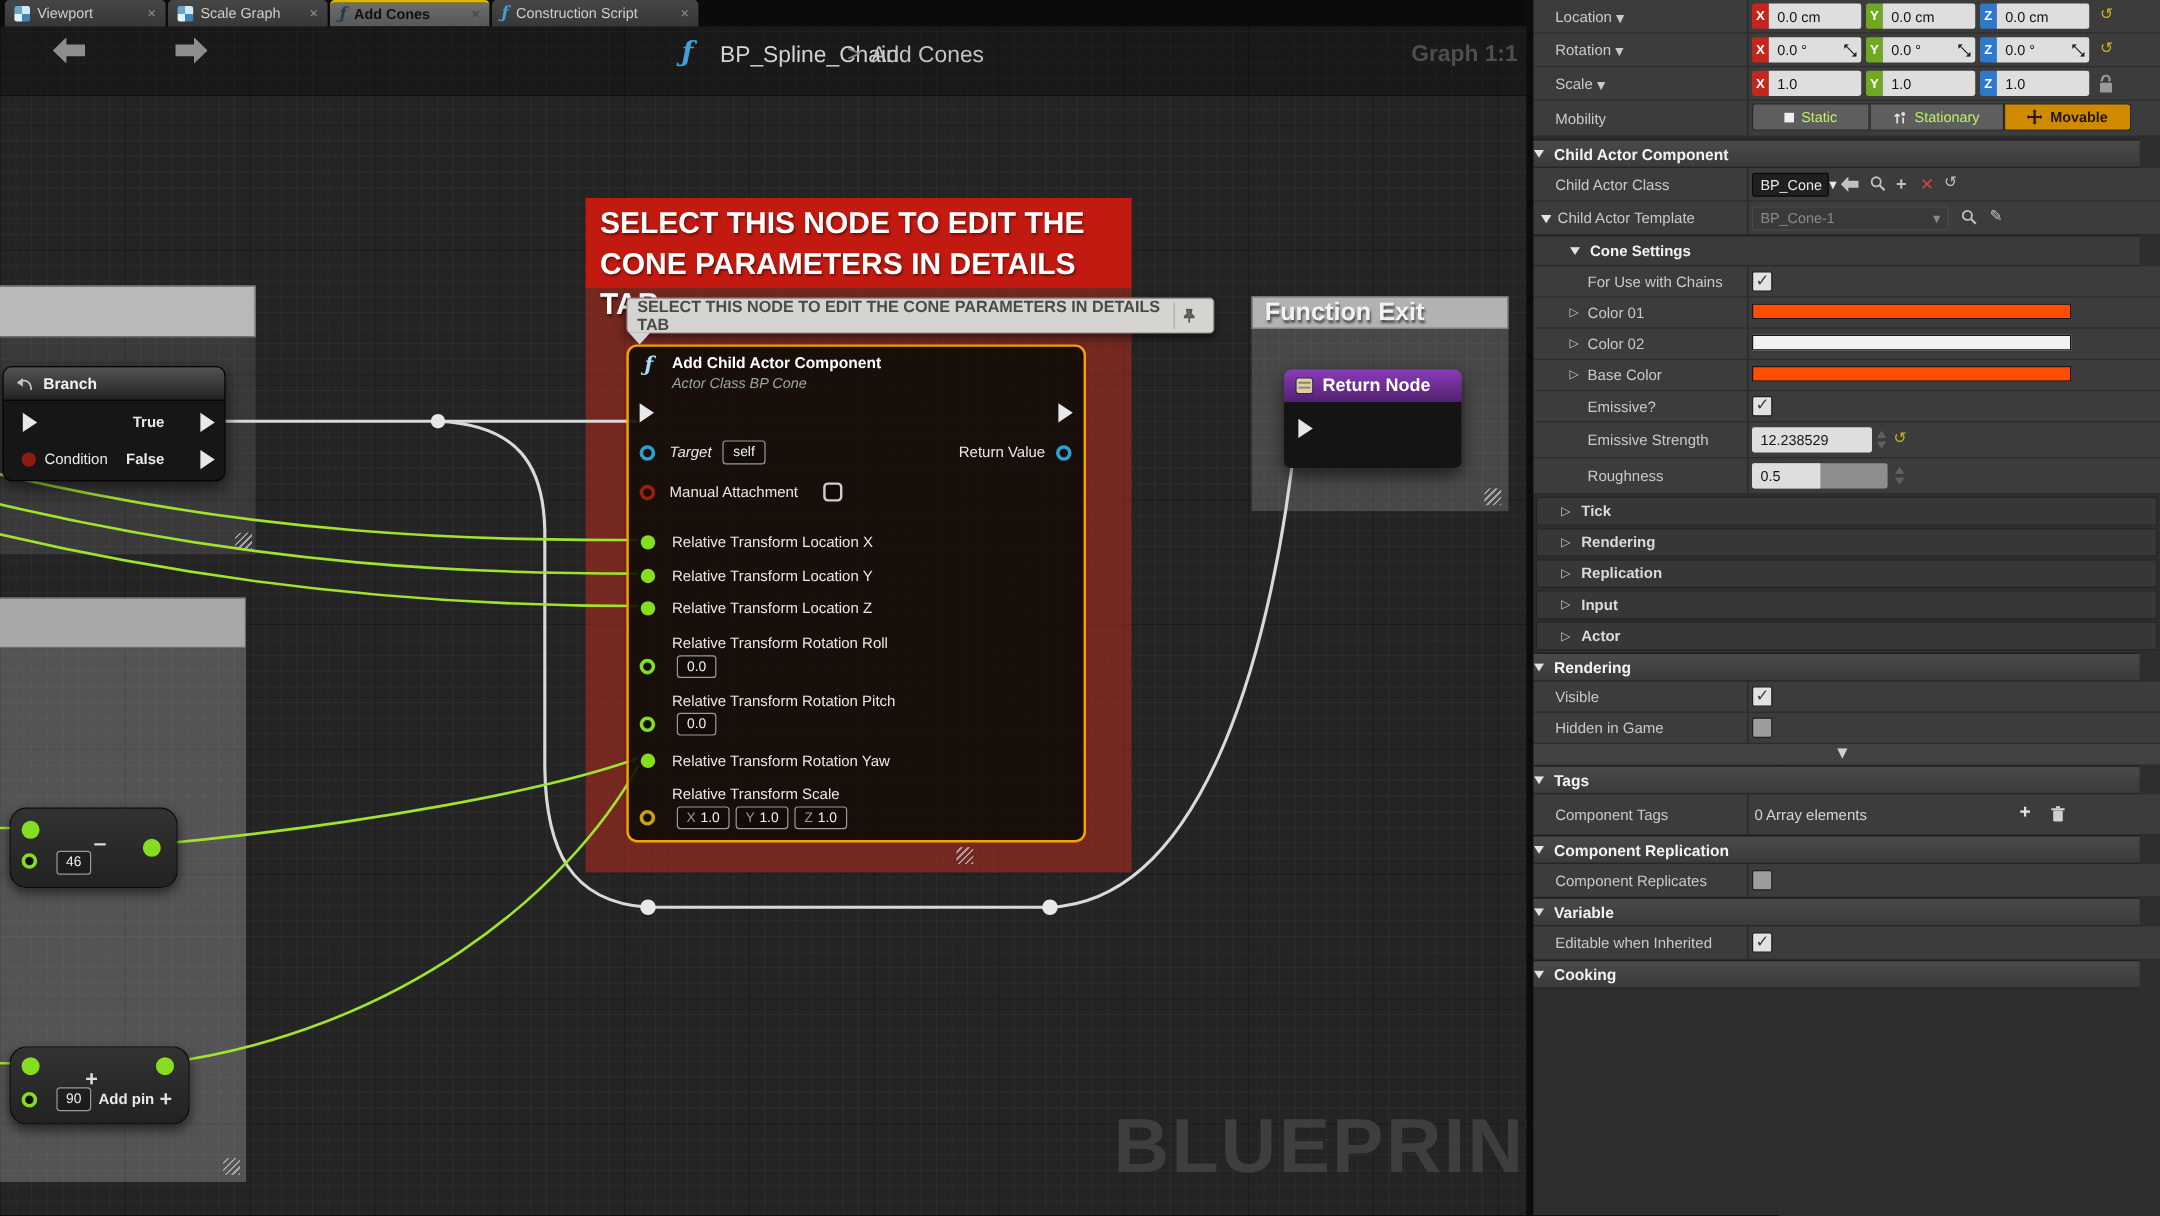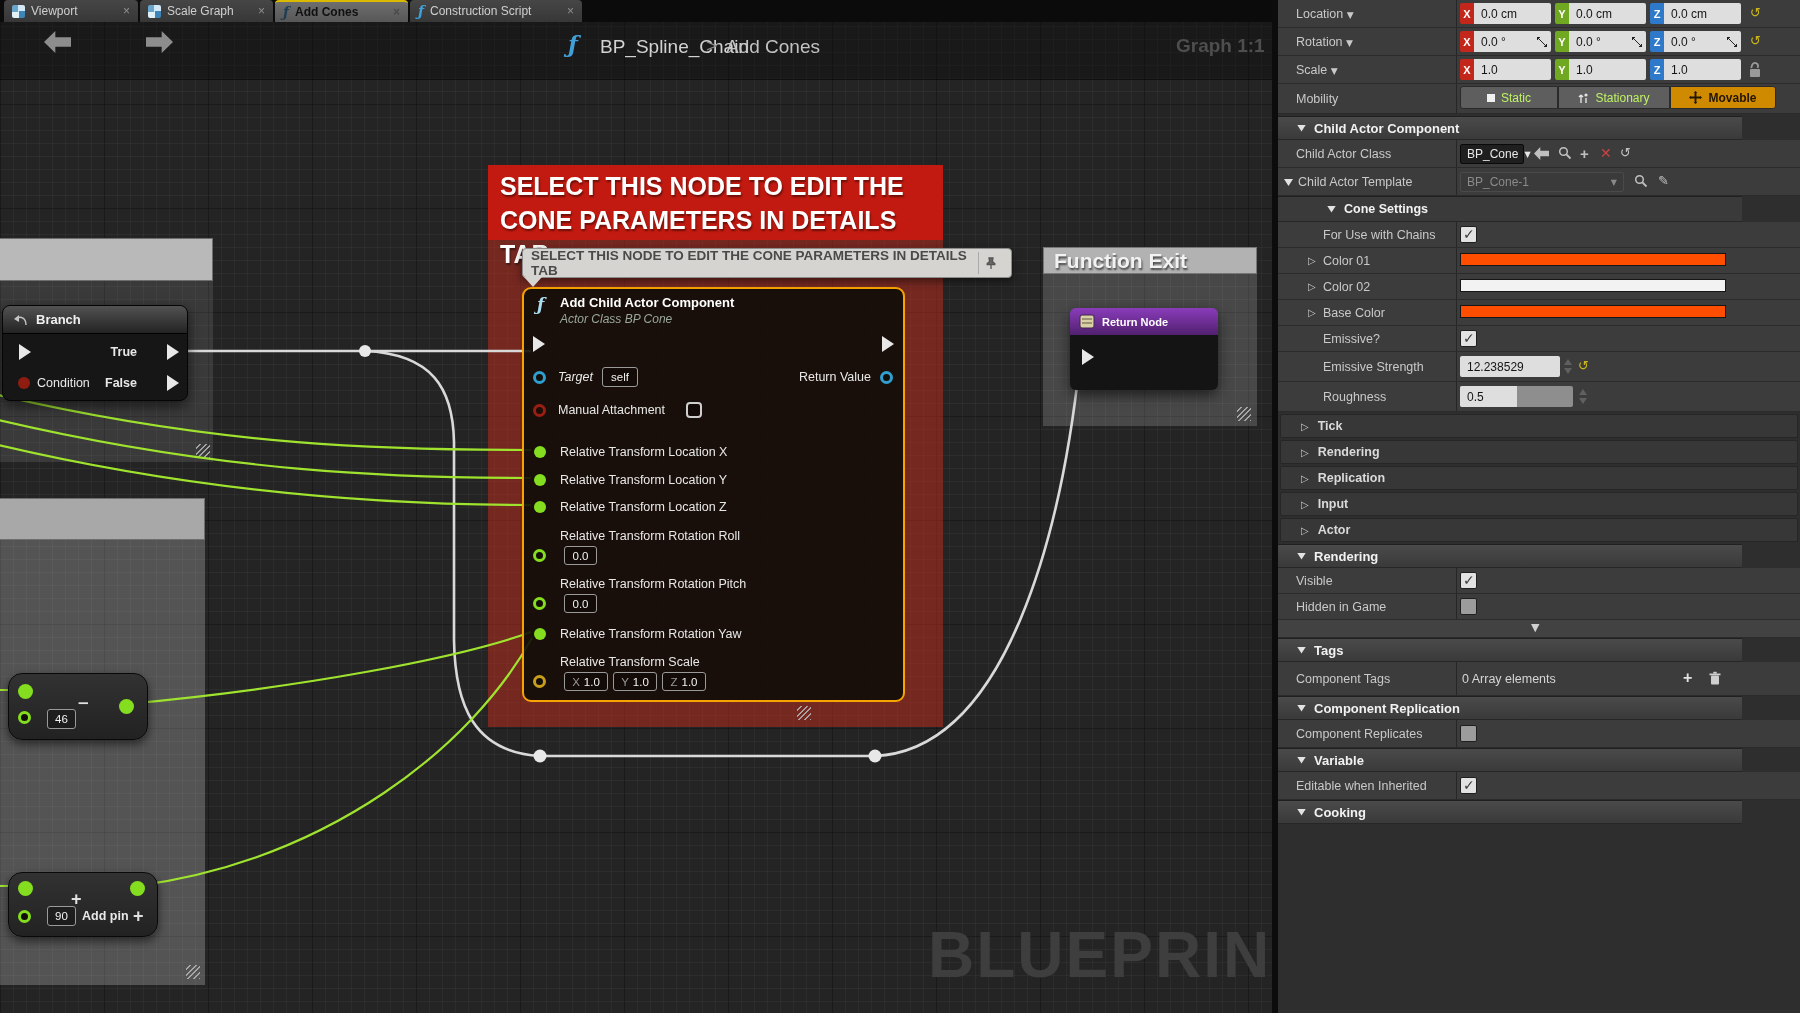--- a/index.html
+++ b/index.html
@@ -68,33 +68,33 @@
         justify-content:center;background:rgba(0,0,0,.25);white-space:nowrap;}
   .vbox .dim{color:#9a9a9a;margin-right:4px;}
   .mini-node{background:linear-gradient(#323232,#222);border:1.5px solid #090909;border-radius:14px;
              box-shadow:0 4px 10px rgba(0,0,0,.55);z-index:4;}
   .opglyph{color:#e0e0e0;font-weight:bold;font-size:15px;line-height:1;}
   .tooltip{background:#d6d4d1;border:1px solid #8c8c8c;border-radius:4px;z-index:5;display:flex;align-items:center;
            color:#4a4a4a;font-weight:bold;font-size:13.5px;padding:0 8px;box-shadow:0 3px 8px rgba(0,0,0,.5);}
   .tooltip .pinbtn{margin-left:auto;width:26px;height:22px;border-left:1px solid #aaa;display:flex;align-items:center;justify-content:center;}
   .tt-tail{width:0;height:0;border-left:9px solid transparent;border-right:9px solid transparent;border-top:10px solid #d6d4d1;z-index:5;}
   .ret-hd{background:linear-gradient(#8a3cba,#51206f);border-radius:6px 6px 0 0;display:flex;align-items:center;gap:7px;
-          padding:0 9px;color:#fff;font-weight:bold;font-size:11px;}
+          padding:0 9px;color:#fff;font-weight:bold;font-size:15px;}
   .ret-bd{background:#141414;border-radius:0 0 6px 6px;}
   .checkbox-node{width:16px;height:16px;border:2px solid #cfcfcf;border-radius:4px;background:rgba(0,0,0,.3);}
 
   
   .vdiv{position:absolute;left:1272px;top:0;width:6px;height:1013px;background:#0c0c0c;z-index:10;}
   .panel{position:absolute;left:1278px;top:0;width:522px;height:1013px;background:#2e2e2e;z-index:10;
          font-size:12.5px;color:#c9c9c9;}
   .prow{position:absolute;left:0;width:522px;background:#3c3c3c;border-bottom:1px solid #2b2b2b;}
   .prow .plabel{position:absolute;left:18px;top:50%;transform:translateY(-50%);white-space:nowrap;}
   .pvalcol{position:absolute;left:178px;top:0;bottom:0;border-left:1px solid #262626;}
-  .phead{position:absolute;left:0;width:464px;background:linear-gradient(#4a4a4a,#3a3a3a);border-top:1px solid #202020;
-         border-bottom:1px solid #262626;color:#f2f2f2;font-weight:bold;font-size:13px;display:flex;align-items:center;gap:8px;padding-left:19px;}
+  .phead{position:absolute;left:0;width:505px;background:linear-gradient(#4a4a4a,#3a3a3a);border-top:1px solid #202020;
+         border-bottom:1px solid #262626;color:#f2f2f2;font-weight:bold;font-size:13px;display:flex;align-items:center;gap:8px;padding-left:0;}
   .pcollapsed{position:absolute;left:2px;width:518px;background:#373737;border:1px solid #262626;border-radius:2px;
               color:#dadada;font-weight:bold;font-size:12.5px;display:flex;align-items:center;gap:9px;padding-left:20px;}
   .tri-dn{width:9px;height:7px;background:#e3e3e3;clip-path:polygon(0 0,100% 0,50% 100%);}
   .tri-r{color:#c8c8c8;font-size:10px;}
   .axis{position:absolute;top:3px;width:14px;height:21px;color:#fff;font-size:11px;font-weight:bold;
         display:flex;align-items:center;justify-content:center;border-radius:2px 0 0 2px;}
   .nfield{position:absolute;top:3px;height:21px;background:#dedede;color:#141414;font-size:12px;
           display:flex;align-items:center;padding-left:7px;border-radius:0 2px 2px 0;}
   .mob-btn{position:absolute;top:2px;height:23px;background:#5e5e5e;border:1px solid #2a2a2a;color:#bef264;
            font-size:12px;display:flex;align-items:center;justify-content:center;gap:6px;}

